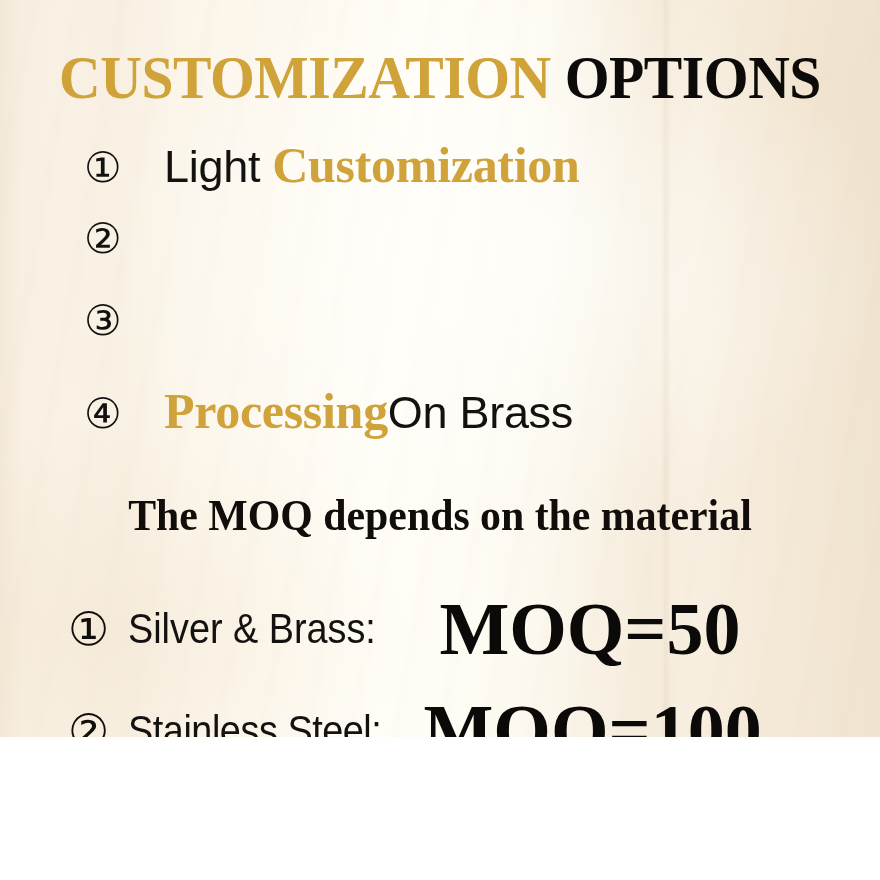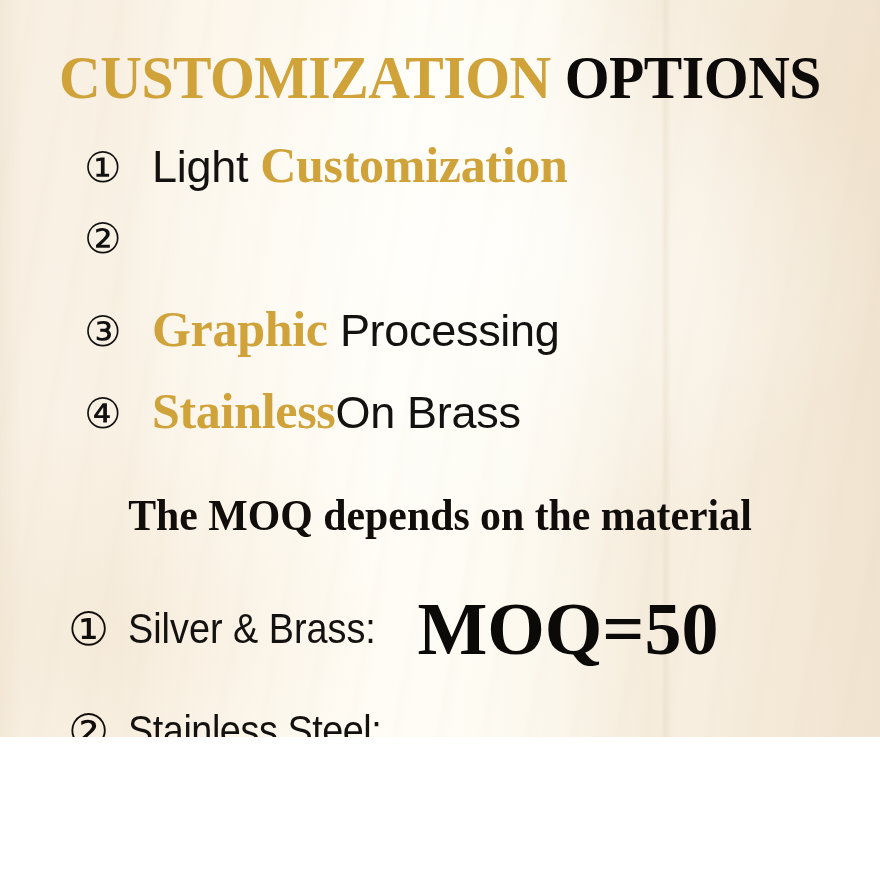--- a/index.html
+++ b/index.html
@@ -131,20 +131,21 @@
     font-family: "DejaVu Sans", sans-serif;
     font-size: 42px;
     line-height: 1;
     color: #111;
     width: 68px;
     flex: 0 0 68px;
   }
   .opt-text {
     font-size: 0;
     white-space: nowrap;
+    margin-left: 12px;
   }
   .opt-text .sans {
     font-family: "Liberation Sans", sans-serif;
     font-size: 45px;
     font-weight: normal;
     color: #141210;
     letter-spacing: -0.3px;
   }
   .opt-text .serif-gold {
     font-family: "Liberation Serif", "DejaVu Serif", serif;
@@ -202,21 +203,21 @@
   }
   .moq-value {
     font-family: "Liberation Serif", "DejaVu Serif", serif;
     font-weight: bold;
     font-size: 74px;
     line-height: 1;
     color: #0c0a08;
     white-space: nowrap;
     margin-left: 14px;
   }
-  .moq-row.r1 .moq-value { margin-left: 14px; }
+  .moq-row.r1 .moq-value { margin-left: 36px; }
   .moq-row.r2 .moq-label { letter-spacing: -0.5px; }
 </style>
 </head>
 <body>
 
 <div id="poster">
 
   <div class="bg-layer bg-base"></div>
   <div class="bg-layer bg-vstripes"></div>
   <div class="bg-layer bg-diag"></div>
@@ -233,41 +234,41 @@
         <span class="opt-marker">①</span>
         <span class="opt-text"><span class="sans">Light </span><span class="serif-gold">Customization</span></span>
       </div>
 
       <div class="opt-row">
         <span class="opt-marker">②</span>
       </div>
 
       <div class="opt-row">
         <span class="opt-marker">③</span>
-        <span class="opt-text"><span class="serif-gold">Graphic</span><span class="sans"> Processing</span></span>
       </div>
 
       <div class="opt-row">
         <span class="opt-marker">④</span>
-        <span class="opt-text"><span class="serif-gold">Stainless</span><span class="sans">On Brass</span></span>
+        <span class="opt-text"><span class="serif-gold">Processing</span><span class="sans">On Brass</span></span>
       </div>
 
     </div>
 
     <div class="moq-heading">The MOQ depends on the material</div>
 
     <div class="moq-list">
 
       <div class="moq-row r1">
         <span class="moq-marker">①</span>
         <span class="moq-label">Silver &amp; Brass:</span>
         <span class="moq-value">MOQ=50</span>
       </div>
 
       <div class="moq-row r2">
         <span class="moq-marker">②</span>
         <span class="moq-label">Stainless Steel:</span>
+        <span class="moq-value">MOQ=100</span>
       </div>
 
     </div>
 
   </div>
 </div>
 
 </body></html>

